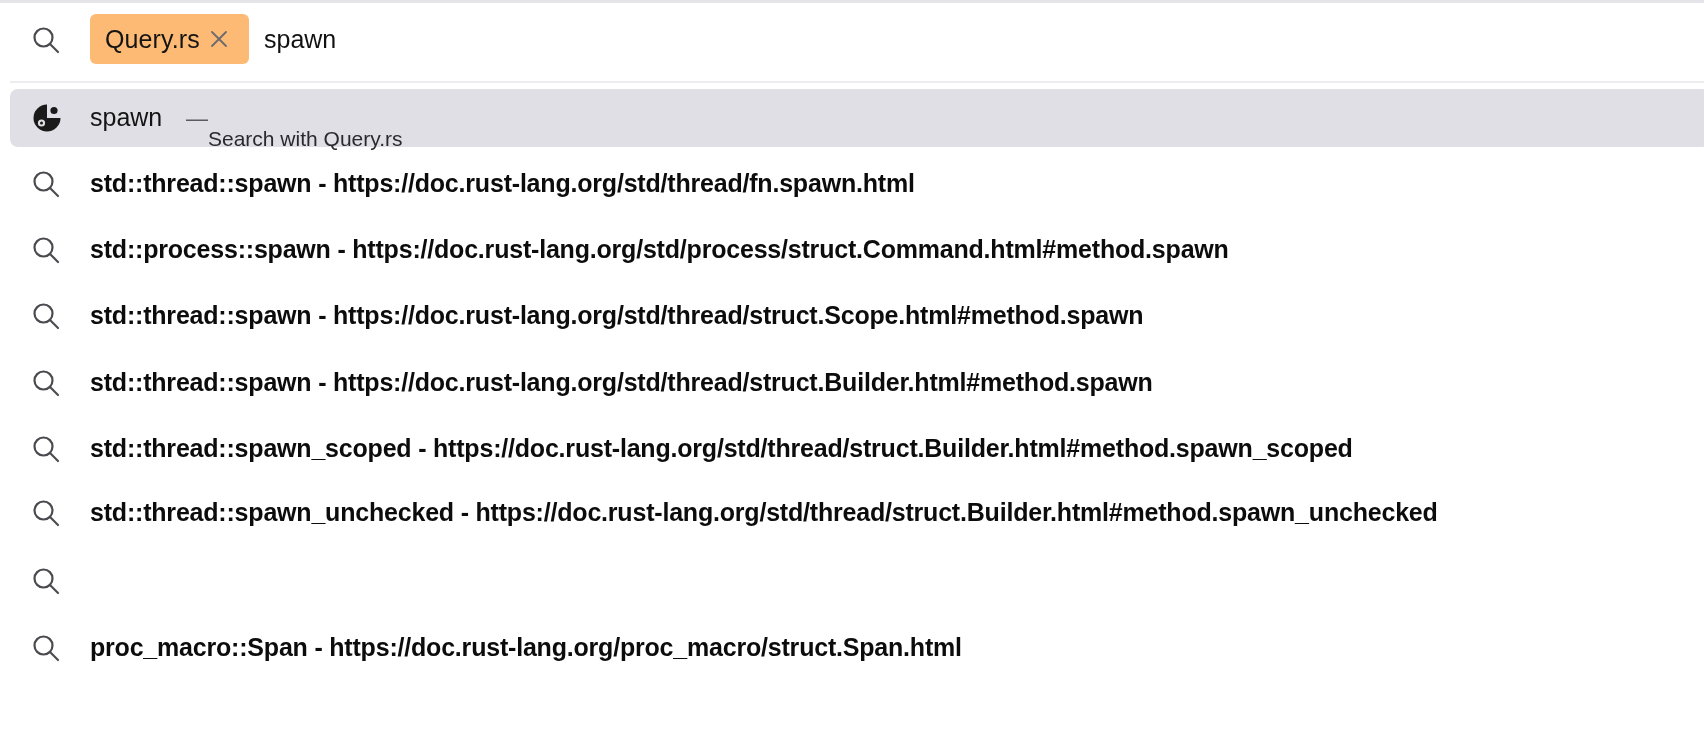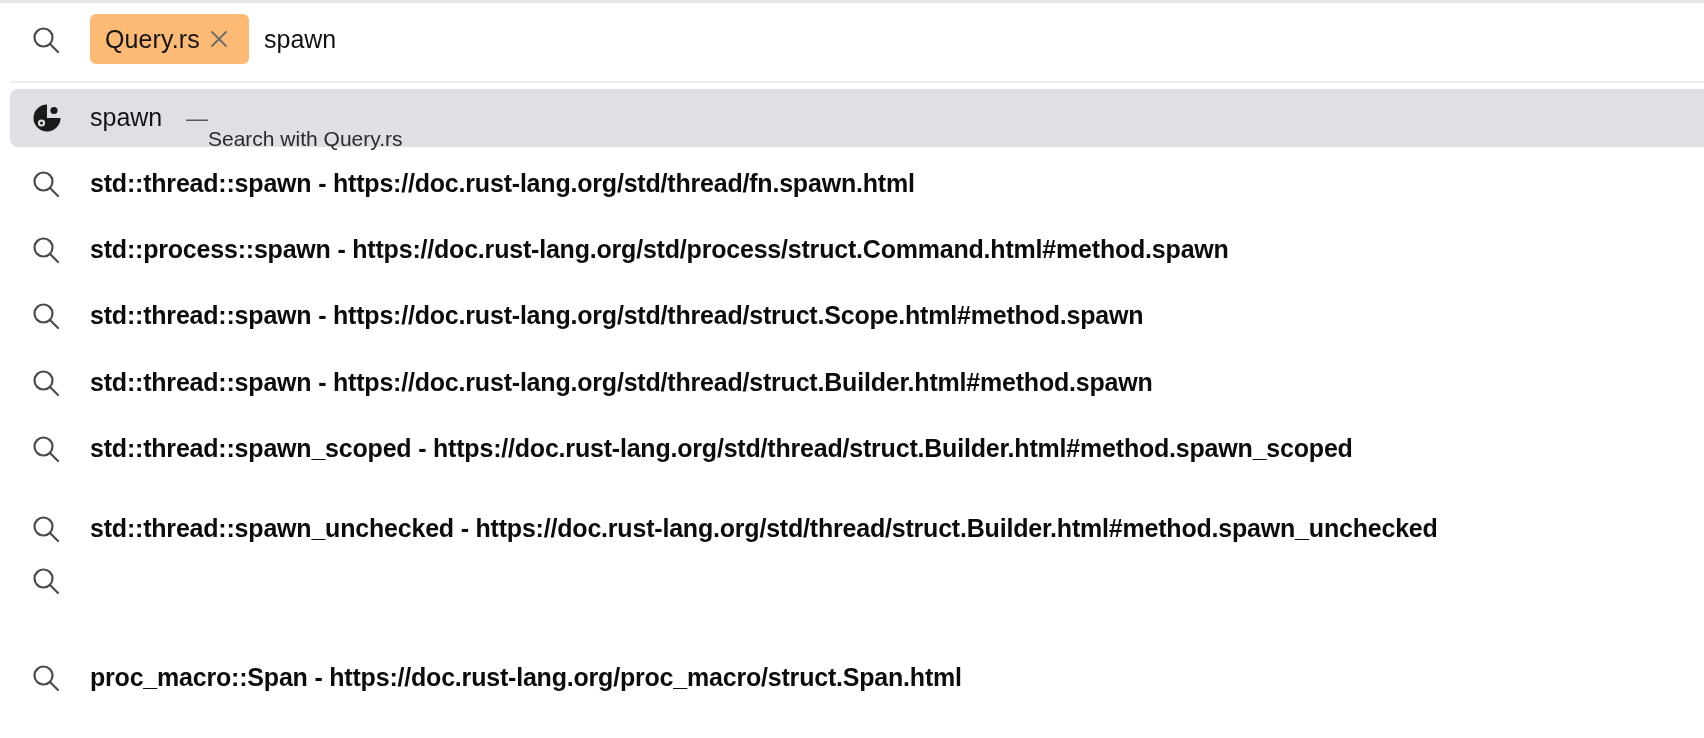--- a/index.html
+++ b/index.html
@@ -216,40 +216,40 @@
   <div class="result-row" style="top:331px;">
     <span class="ricon">
       <svg width="30" height="30" viewBox="0 0 30 30">
           <circle cx="12.5" cy="12.5" r="9" fill="none" stroke="#4a4a4f" stroke-width="2.2"></circle>
           <line x1="19" y1="19" x2="27" y2="27" stroke="#4a4a4f" stroke-width="2.2" stroke-linecap="round"></line>
         </svg>
     </span>
     <span class="rtext">std::thread::spawn_scoped - https://doc.rust-lang.org/std/thread/struct.Builder.html#method.spawn_scoped</span>
   </div>
 
-  <div class="result-row" style="top:411px;padding-left:48px;">
+  <div class="result-row" style="top:395px;padding-left:48px;">
     <span class="ricon">
       <svg width="30" height="30" viewBox="0 0 30 30">
           <circle cx="12.5" cy="12.5" r="9" fill="none" stroke="#4a4a4f" stroke-width="2.2"></circle>
           <line x1="19" y1="19" x2="27" y2="27" stroke="#4a4a4f" stroke-width="2.2" stroke-linecap="round"></line>
         </svg>
     </span>
     <span class="rtext">std::thread::spawn_unchecked - https://doc.rust-lang.org/std/thread/struct.Builder.html#method.spawn_unchecked</span>
   </div>
 
   <div class="result-row" style="top:463px;">
     <span class="ricon">
       <svg width="30" height="30" viewBox="0 0 30 30">
           <circle cx="12.5" cy="12.5" r="9" fill="none" stroke="#4a4a4f" stroke-width="2.2"></circle>
           <line x1="19" y1="19" x2="27" y2="27" stroke="#4a4a4f" stroke-width="2.2" stroke-linecap="round"></line>
         </svg>
     </span>
   </div>
 
-  <div class="result-row" style="top:560px;">
+  <div class="result-row" style="top:530px;">
     <span class="ricon">
       <svg width="30" height="30" viewBox="0 0 30 30">
           <circle cx="12.5" cy="12.5" r="9" fill="none" stroke="#4a4a4f" stroke-width="2.2"></circle>
           <line x1="19" y1="19" x2="27" y2="27" stroke="#4a4a4f" stroke-width="2.2" stroke-linecap="round"></line>
         </svg>
     </span>
     <span class="rtext">proc_macro::Span - https://doc.rust-lang.org/proc_macro/struct.Span.html</span>
   </div>
 </div>
 

